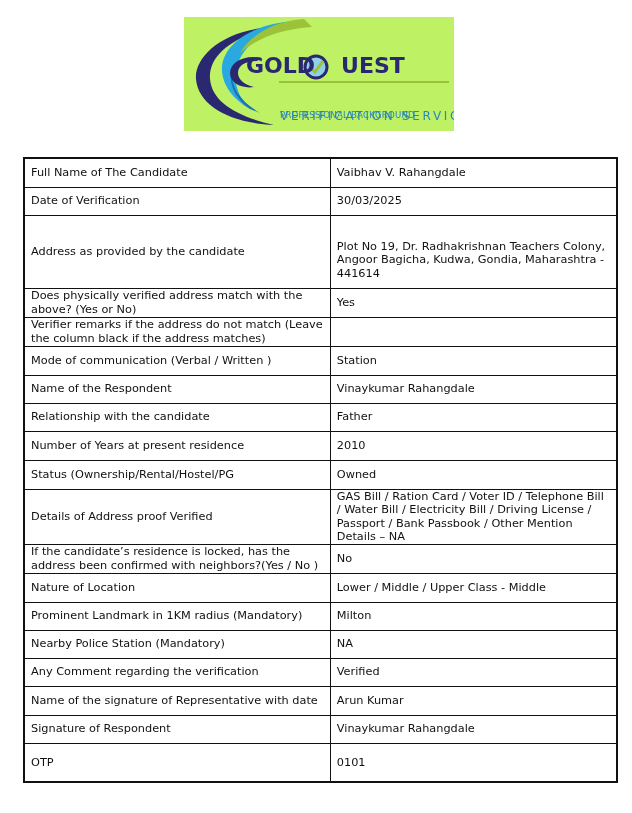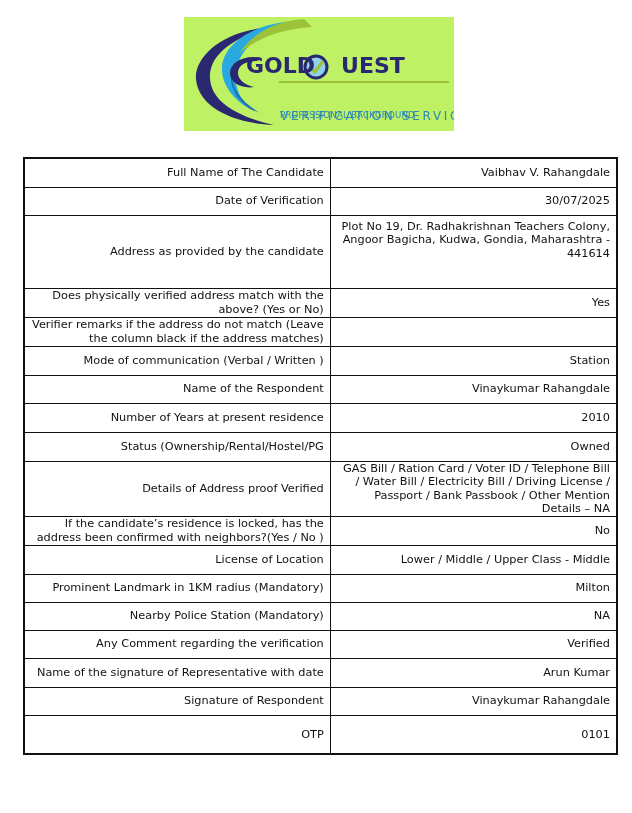--- a/index.html
+++ b/index.html
@@ -4,21 +4,21 @@
   <style>
     html, body { margin: 0; padding: 0; background: #ffffff; }
     body { width: 632px; height: 813px; position: relative; overflow: hidden; font-family: "DejaVu Sans", sans-serif; }
     .logo { position: absolute; left: 184px; top: 17px; width: 270px; height: 114px; background: #bef264; overflow: hidden; }
     .logo svg { position: absolute; left: 0; top: 0; }
     .logo-word { position: absolute; left: 62px; top: 36px; font-family: "DejaVu Sans", sans-serif; font-weight: bold; font-size: 22px; color: #2a2870; letter-spacing: 0px; white-space: nowrap; }
     .logo-line { position: absolute; left: 95px; top: 64px; width: 170px; height: 2px; background: #9cc23a; }
     .logo-sub1 { position: absolute; left: 96px; top: 66px; font-size: 8.6px; color: #2d86b8; white-space: nowrap; letter-spacing: 0.2px; margin-top: 27px; }
     .logo-sub2 { position: absolute; left: 96px; top: 92px; font-size: 12px; color: #2d86b8; white-space: nowrap; letter-spacing: 2.7px; }
     table.form { position: absolute; left: 23px; top: 157px; width: 595px; border-collapse: collapse; font-size: 11.3px; color: #111; }
-    table.form td { border: 1px solid #111; padding: 0 6px; vertical-align: middle; line-height: 13.5px; text-align: right; }
+    table.form td { border: 1px solid #111; padding: 0 6px; vertical-align: middle; line-height: 13.5px; }
     table.form { border: 2px solid #111; }
     td.label { width: 294px; }
     td.value { width: 275px; white-space: normal; }
   </style>
 </head>
 <body>
 
 <div class="logo">
   <svg width="270" height="114" viewBox="0 0 270 114">
     <path d="M95 10 C40 10 10 40 12 62 C14 88 45 106 90 108 C55 100 28 86 26 62 C24 36 55 16 95 10 Z" fill="#2a2870"></path>
@@ -36,60 +36,64 @@
 </div>
 
 <table class="form">
   <tbody>
     <tr style="height:29px">
       <td class="label">Full Name of The Candidate</td>
       <td class="value">Vaibhav V. Rahangdale</td>
     </tr>
     <tr style="height:28px">
       <td class="label">Date of Verification</td>
-      <td class="value">30/07/2025</td>
+      <td class="value">30/03/2025</td>
     </tr>
     <tr style="height:73px">
       <td class="label">Address as provided by the candidate</td>
-      <td class="value" style="vertical-align:top;padding-top:4px;">Plot No 19, Dr. Radhakrishnan Teachers Colony, Angoor Bagicha, Kudwa, Gondia, Maharashtra - 441614</td>
+      <td class="value" style="vertical-align:top;padding-top:24px;">Plot No 19, Dr. Radhakrishnan Teachers Colony, Angoor Bagicha, Kudwa, Gondia, Maharashtra - 441614</td>
     </tr>
     <tr style="height:29px">
       <td class="label">Does physically verified address match with the above? (Yes or No)</td>
       <td class="value">Yes</td>
     </tr>
     <tr style="height:29px">
       <td class="label">Verifier remarks if the address do not match (Leave the column black if the address matches)</td>
       <td class="value"></td>
     </tr>
     <tr style="height:29px">
       <td class="label">Mode of communication (Verbal / Written )</td>
       <td class="value">Station</td>
     </tr>
     <tr style="height:28px">
       <td class="label">Name of the Respondent</td>
       <td class="value">Vinaykumar Rahangdale</td>
+    </tr>
+    <tr style="height:28px">
+      <td class="label">Relationship with the candidate</td>
+      <td class="value">Father</td>
     </tr>
     <tr style="height:29px">
       <td class="label">Number of Years at present residence</td>
       <td class="value">2010</td>
     </tr>
     <tr style="height:29px">
       <td class="label">Status (Ownership/Rental/Hostel/PG</td>
       <td class="value">Owned</td>
     </tr>
     <tr style="height:49px">
       <td class="label">Details of Address proof Verified</td>
       <td class="value">GAS Bill / Ration Card / Voter ID / Telephone Bill / Water Bill / Electricity Bill / Driving License / Passport / Bank Passbook / Other Mention Details – NA</td>
     </tr>
     <tr style="height:29px">
       <td class="label">If the candidate’s residence is locked, has the address been confirmed with neighbors?(Yes / No )</td>
       <td class="value">No</td>
     </tr>
     <tr style="height:29px">
-      <td class="label">License of Location</td>
+      <td class="label">Nature of Location</td>
       <td class="value">Lower / Middle / Upper Class - Middle</td>
     </tr>
     <tr style="height:28px">
       <td class="label">Prominent Landmark in 1KM radius (Mandatory)</td>
       <td class="value">Milton</td>
     </tr>
     <tr style="height:28px">
       <td class="label">Nearby Police Station (Mandatory)</td>
       <td class="value">NA</td>
     </tr>

